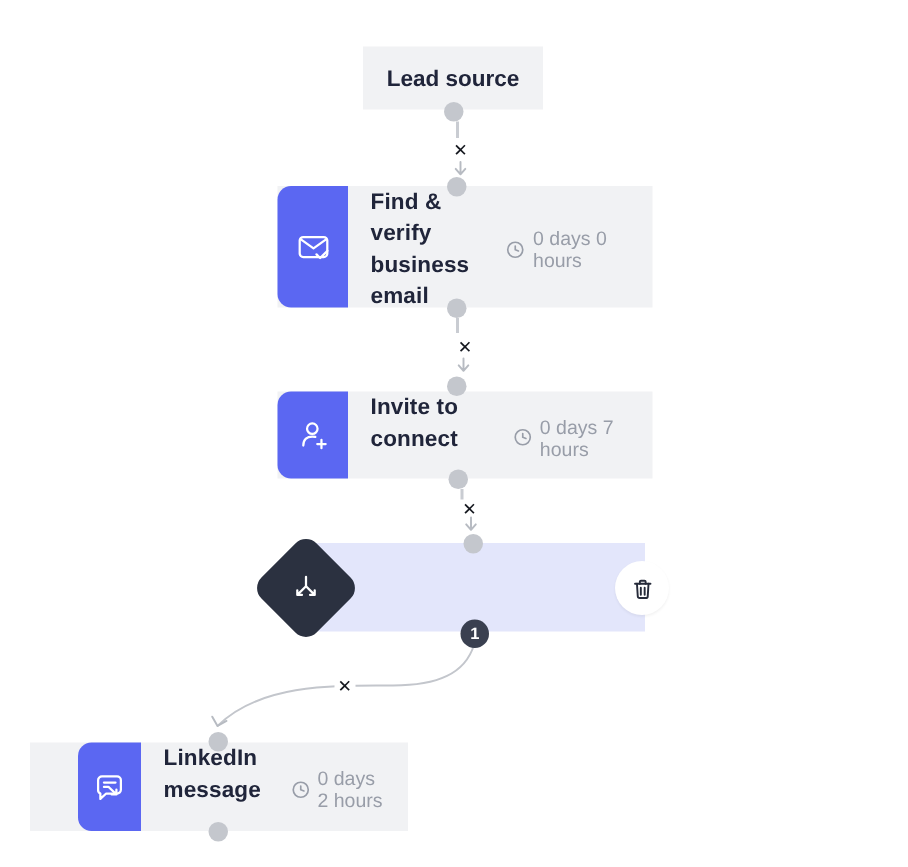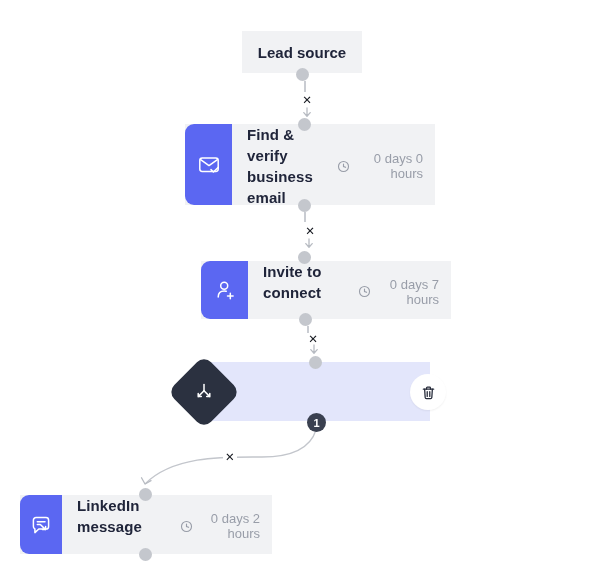--- a/index.html
+++ b/index.html
@@ -6,21 +6,21 @@
   .canvas{position:relative;width:605px;height:578px;background:#ffffff;overflow:hidden;
           font-family:"Liberation Sans","DejaVu Sans",sans-serif;}
 
   
   .node{position:absolute;display:flex;background:#f1f2f4;border-radius:0;z-index:2;box-sizing:border-box;}
   .lead{align-items:center;justify-content:center;font-size:15px;font-weight:600;color:#20253a;}
   .node-icon{flex:none;background:#5b67f2;border-radius:9px 0 0 9px;display:flex;align-items:center;justify-content:center;}
   .node-body{display:flex;flex-direction:row;justify-content:center;padding:0 12px 0 15px;min-width:0;}
   .node-title{font-size:15px;font-weight:600;color:#20253a;line-height:21px;letter-spacing:.1px;}
   .tline{display:block;}
-  .node-meta{display:flex;align-items:center;gap:5px;margin-top:3px;color:#989da8;font-size:13px;text-align:right;}
+  .node-meta{display:flex;align-items:center;gap:5px;margin-top:3px;color:#989da8;font-size:13px;}
   .node-meta svg{flex:none;display:block;}
 
   
   .condition{background:#e3e6fb;}
   .diamond{position:absolute;left:178px;top:366px;width:52px;height:52px;background:#2b3140;
            border-radius:10px;transform:rotate(45deg);z-index:3;}
   .diamond-inner{width:100%;height:100%;display:flex;align-items:center;justify-content:center;transform:rotate(-45deg);}
   .trash-btn{position:absolute;left:410px;top:374px;width:36px;height:36px;border-radius:50%;background:#ffffff;
              border:none;padding:0;display:flex;align-items:center;justify-content:center;z-index:3;cursor:pointer;
              box-shadow:0 1px 2px rgba(0,0,0,.06);}
@@ -78,21 +78,21 @@
   </div>
 
   <span class="dot" style="left:298px;top:199px;"></span>
   <span class="edge-line" style="left:304px;top:212px;height:10px;"></span>
   <button class="edge-x" style="left:303px;top:224px;">✕</button>
   <svg class="edge-arrow" style="left:303px;top:238px;" width="12" height="12" viewBox="0 0 12 12">
     <path d="M6 1 V8 M2.8 5.6 L6 9.2 L9.2 5.6" fill="none" stroke="#b7bbc2" stroke-width="1.3" stroke-linecap="round" stroke-linejoin="round"></path>
   </svg>
   <span class="dot" style="left:298px;top:251px;"></span>
 
-  <div class="node" style="left:185px;top:261px;width:250px;height:58px;margin-left:16px;">
+  <div class="node" style="left:185px;top:261px;width:250px;height:58px;">
     <div class="node-icon" style="width:47px;">
       <svg width="24" height="24" viewBox="0 0 24 24" fill="none" stroke="#ffffff" stroke-width="1.5" stroke-linecap="round" stroke-linejoin="round">
         <circle cx="11.2" cy="7.8" r="3.5"></circle>
         <path d="M5.2 19 C5.2 14.9 7.9 13 11.2 13 c0.7 0 1.4 0.08 2 0.25"></path>
         <path d="M17.3 15.2 v5.6 M14.5 18 h5.6"></path>
       </svg>
     </div>
     <div class="node-body">
       <div class="node-title">
         <span class="tline">Invite to connect</span>
@@ -141,21 +141,21 @@
 
   <div class="badge">1</div>
 
   <svg class="curve" style="left:130px;top:425px;" width="200" height="70" viewBox="0 0 200 70">
     <path d="M186 5 C180 24 162 32 132 32 C96 32 44 30 15 59" fill="none" stroke="#c3c6cc" stroke-width="1.3"></path>
     <path d="M15 59 L11.5 52.8 M15 59 L21 55.6" fill="none" stroke="#b7bbc2" stroke-width="1.3" stroke-linecap="round"></path>
   </svg>
   <button class="edge-x halo" style="left:223px;top:450px;">✕</button>
 
   <span class="dot" style="left:139px;top:488px;"></span>
-  <div class="node" style="left:20px;top:495px;width:252px;height:59px;">
+  <div class="node" style="left:20px;top:495px;width:252px;height:59px;padding-left:32px;">
     <div class="node-icon" style="width:42px;">
       <svg width="24" height="24" viewBox="0 0 24 24" fill="none" stroke="#ffffff" stroke-width="1.5" stroke-linecap="round" stroke-linejoin="round">
         <path d="M7 4.6 h10 a2.6 2.6 0 0 1 2.6 2.6 v6.2 a2.6 2.6 0 0 1 -2.6 2.6 h-7.2 l-3.9 3.6 v-3.6 a2.6 2.6 0 0 1 -1.5 -2.6 V7.2 A2.6 2.6 0 0 1 7 4.6 Z"></path>
         <path d="M8.3 8.7 H16"></path>
         <path d="M8.3 11.6 H11.2"></path>
         <path d="M11.6 11.8 L16.6 16.6 M16.6 16.6 V13.4 M16.6 16.6 H13.4"></path>
       </svg>
     </div>
     <div class="node-body">
       <div class="node-title">

